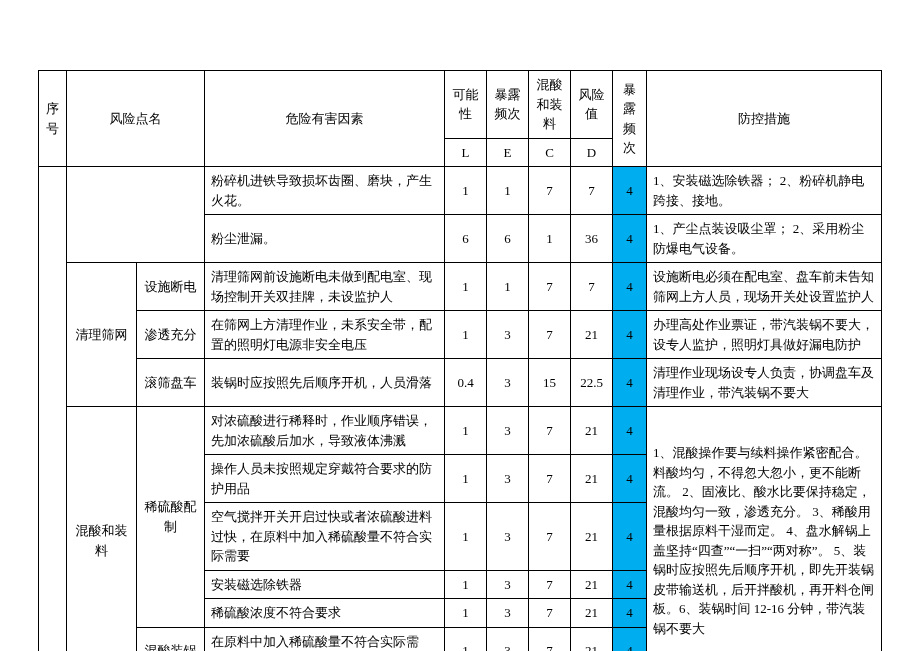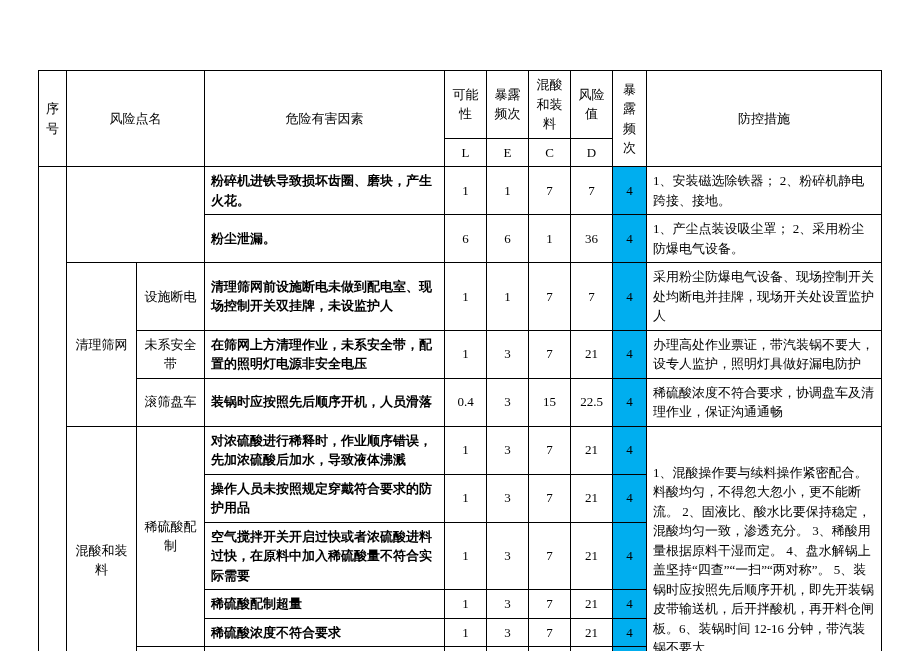--- a/index.html
+++ b/index.html
@@ -26,21 +26,21 @@
     font-weight: normal;
   }
   .center {
     text-align: center;
   }
   .level {
     background: #00aeef;
     text-align: center;
     color: #000;
   }
-  .hazard-col { text-align: left; font-weight: bold; }
+  .hazard-col { text-align: left; }
   .measure-col { text-align: left; }
 </style>
 </head>
 <body>
 
 <table>
   <colgroup>
     <col style="width:28px">
     <col style="width:70px">
     <col style="width:68px">
@@ -96,41 +96,41 @@
 
   <tr>
     <td rowspan="3" class="center">清理筛网</td>
     <td class="center">设施断电</td>
     <td class="hazard-col">清理筛网前设施断电未做到配电室、现场控制开关双挂牌，未设监护人</td>
     <td class="center">1</td>
     <td class="center">1</td>
     <td class="center">7</td>
     <td class="center">7</td>
     <td class="level">4</td>
-    <td class="measure-col">采用粉尘防爆电气设备、现场控制开关处均断电并挂牌，现场开关处设置监护人</td>
+    <td class="measure-col">设施断电必须在配电室、盘车前未告知筛网上方人员，现场开关处设置监护人</td>
   </tr>
   <tr>
-    <td class="center">未系安全带</td>
+    <td class="center">渗透充分</td>
     <td class="hazard-col">在筛网上方清理作业，未系安全带，配置的照明灯电源非安全电压</td>
     <td class="center">1</td>
     <td class="center">3</td>
     <td class="center">7</td>
     <td class="center">21</td>
     <td class="level">4</td>
     <td class="measure-col">办理高处作业票证，带汽装锅不要大，设专人监护，照明灯具做好漏电防护</td>
   </tr>
   <tr>
     <td class="center">滚筛盘车</td>
     <td class="hazard-col">装锅时应按照先后顺序开机，人员滑落</td>
     <td class="center">0.4</td>
     <td class="center">3</td>
     <td class="center">15</td>
     <td class="center">22.5</td>
     <td class="level">4</td>
-    <td class="measure-col">稀硫酸浓度不符合要求，协调盘车及清理作业，保证沟通通畅</td>
+    <td class="measure-col">清理作业现场设专人负责，协调盘车及清理作业，带汽装锅不要大</td>
   </tr>
 
   <tr>
     <td rowspan="6" class="center">混酸和装料</td>
     <td rowspan="5" class="center">稀硫酸配制</td>
     <td class="hazard-col">对浓硫酸进行稀释时，作业顺序错误，先加浓硫酸后加水，导致液体沸溅</td>
     <td class="center">1</td>
     <td class="center">3</td>
     <td class="center">7</td>
     <td class="center">21</td>
@@ -151,21 +151,21 @@
   </tr>
   <tr>
     <td class="hazard-col">空气搅拌开关开启过快或者浓硫酸进料过快，在原料中加入稀硫酸量不符合实际需要</td>
     <td class="center">1</td>
     <td class="center">3</td>
     <td class="center">7</td>
     <td class="center">21</td>
     <td class="level">4</td>
   </tr>
   <tr>
-    <td class="hazard-col">稀硫酸配制超量</td>
+    <td class="hazard-col">安装磁选除铁器</td>
     <td class="center">1</td>
     <td class="center">3</td>
     <td class="center">7</td>
     <td class="center">21</td>
     <td class="level">4</td>
   </tr>
   <tr>
     <td class="hazard-col">稀硫酸浓度不符合要求</td>
     <td class="center">1</td>
     <td class="center">3</td>

